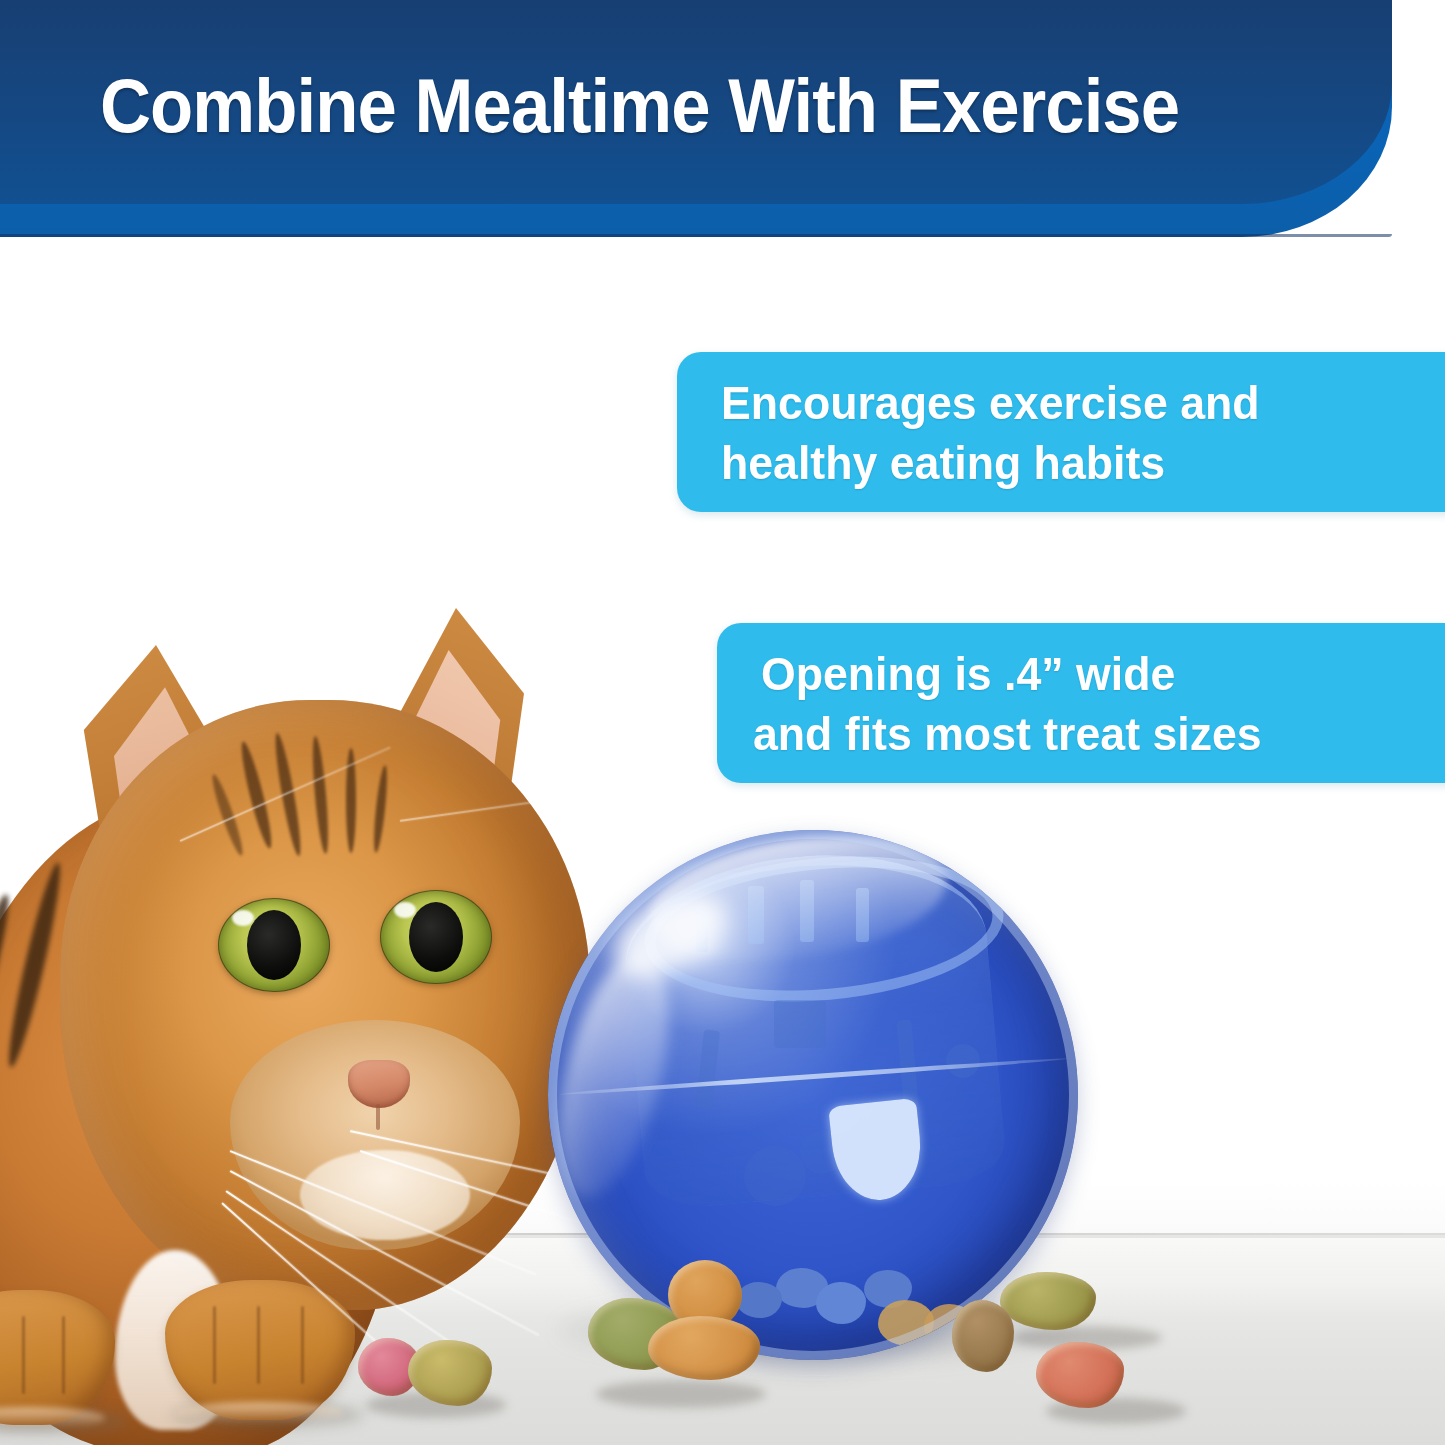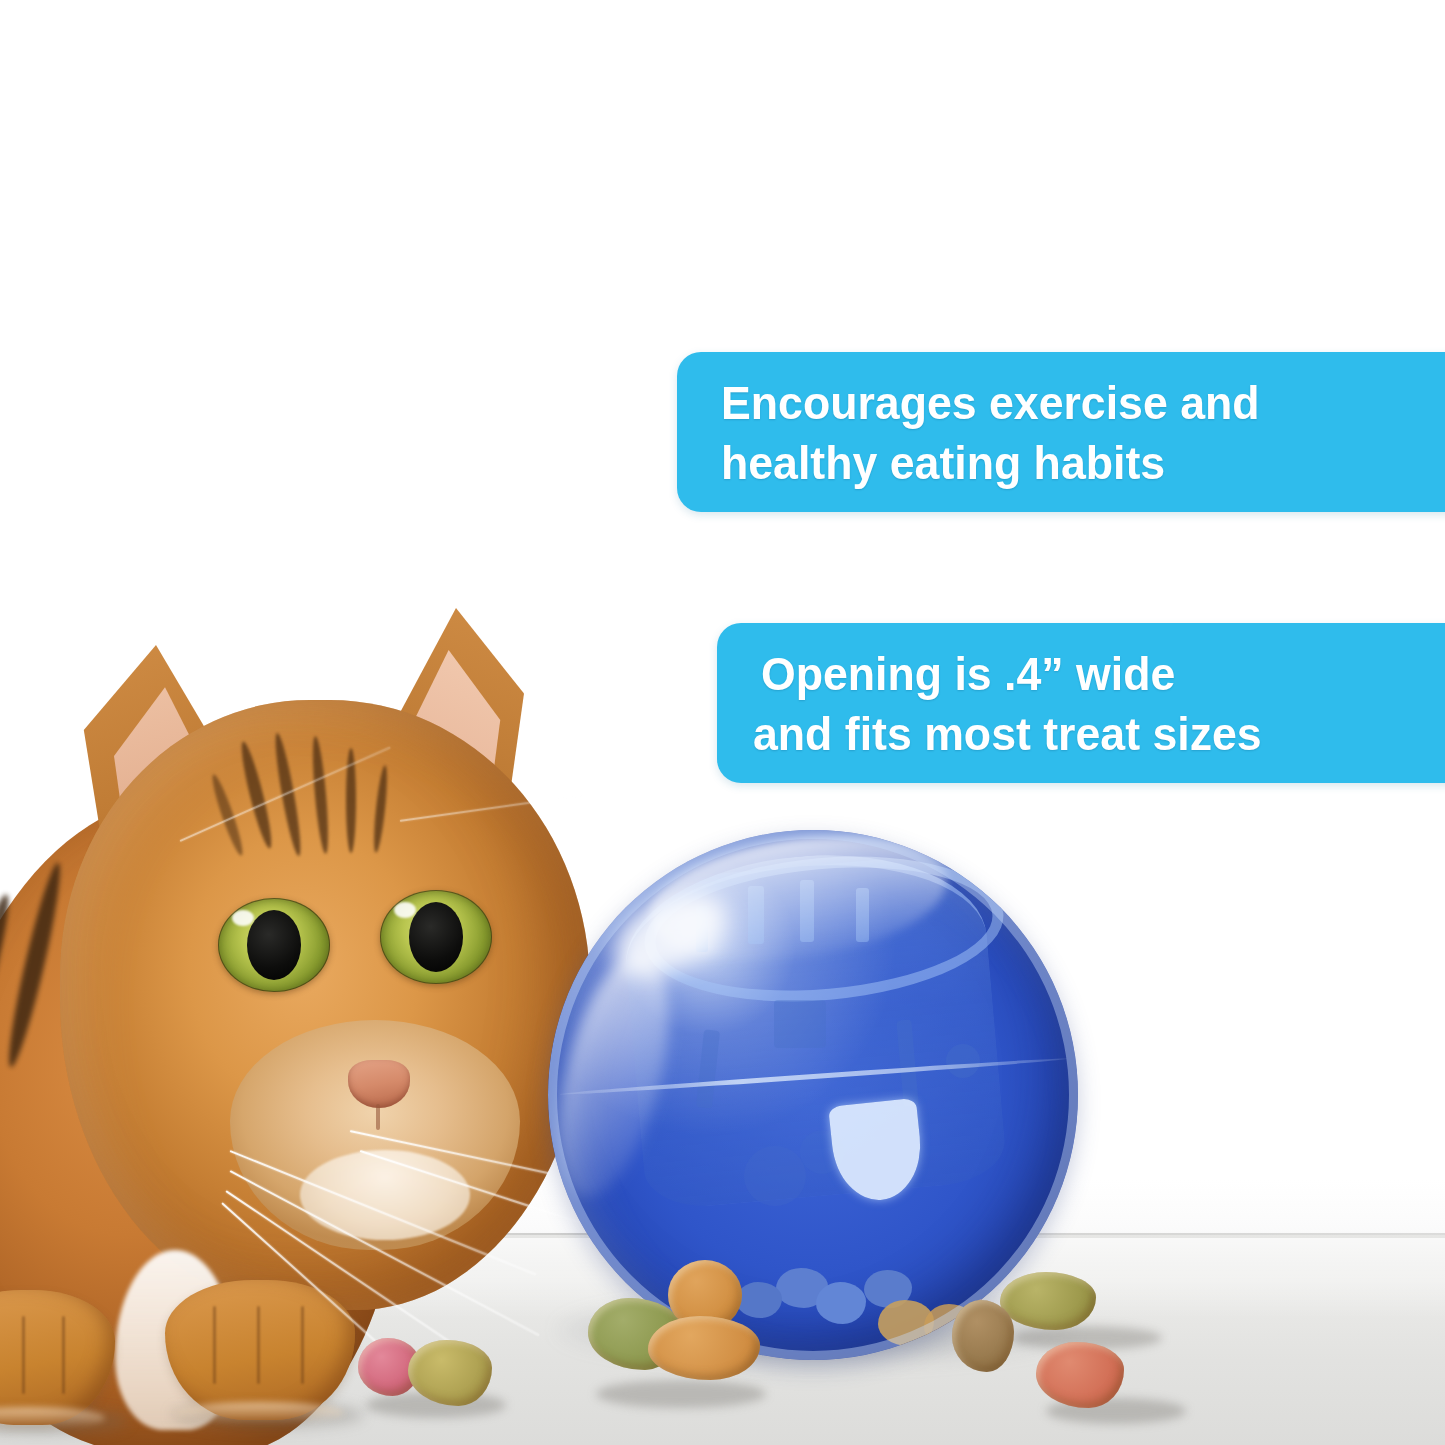--- a/index.html
+++ b/index.html
@@ -279,20 +279,25 @@
     <div class="kib" style="left:668px;top:1020px;width:74px;height:70px;background:radial-gradient(circle at 38% 30%,#e0a45c,#cf8c3e 70%,#b0702a);border-radius:50%;"></div>
     <div class="kib" style="left:648px;top:1076px;width:112px;height:64px;background:radial-gradient(circle at 38% 30%,#e2a75f,#d08d42 70%,#b0712c);border-radius:46% 54% 44% 56%/52% 46% 54% 48%;"></div>
 
     <div class="kib-sh" style="left:1012px;top:1086px;width:150px;height:24px;"></div>
     <div class="kib" style="left:1000px;top:1032px;width:96px;height:58px;background:radial-gradient(circle at 38% 30%,#b9b468,#9a9649 70%,#7e7b34);border-radius:48% 52% 42% 58%/50% 44% 56% 50%;"></div>
     <div class="kib-sh" style="left:1046px;top:1158px;width:140px;height:26px;"></div>
     <div class="kib" style="left:1036px;top:1102px;width:88px;height:66px;background:radial-gradient(circle at 38% 30%,#e08a70,#d06b52 70%,#b2523c);border-radius:46% 54% 40% 60%/48% 42% 58% 52%;"></div>
     <div class="kib" style="left:952px;top:1060px;width:62px;height:72px;background:radial-gradient(circle at 40% 30%,#b09064,#94764a 70%,#7a6038);border-radius:46% 54% 44% 56%/50% 44% 56% 50%;"></div>
   </div>
 
+  <div class="hdr-wrap">
+    <div class="hdr-light"></div>
+    <div class="hdr-dark"></div>
+    <div class="hdr-title">Combine Mealtime With Exercise</div>
+  </div>
 
   <div class="callout c1">
     <p class="ln1">Encourages exercise and</p>
     <p class="ln2">healthy eating habits</p>
   </div>
 
   <div class="callout c2">
     <p class="ln1">Opening is .4” wide</p>
     <p class="ln2">and fits most treat sizes</p>
   </div>

